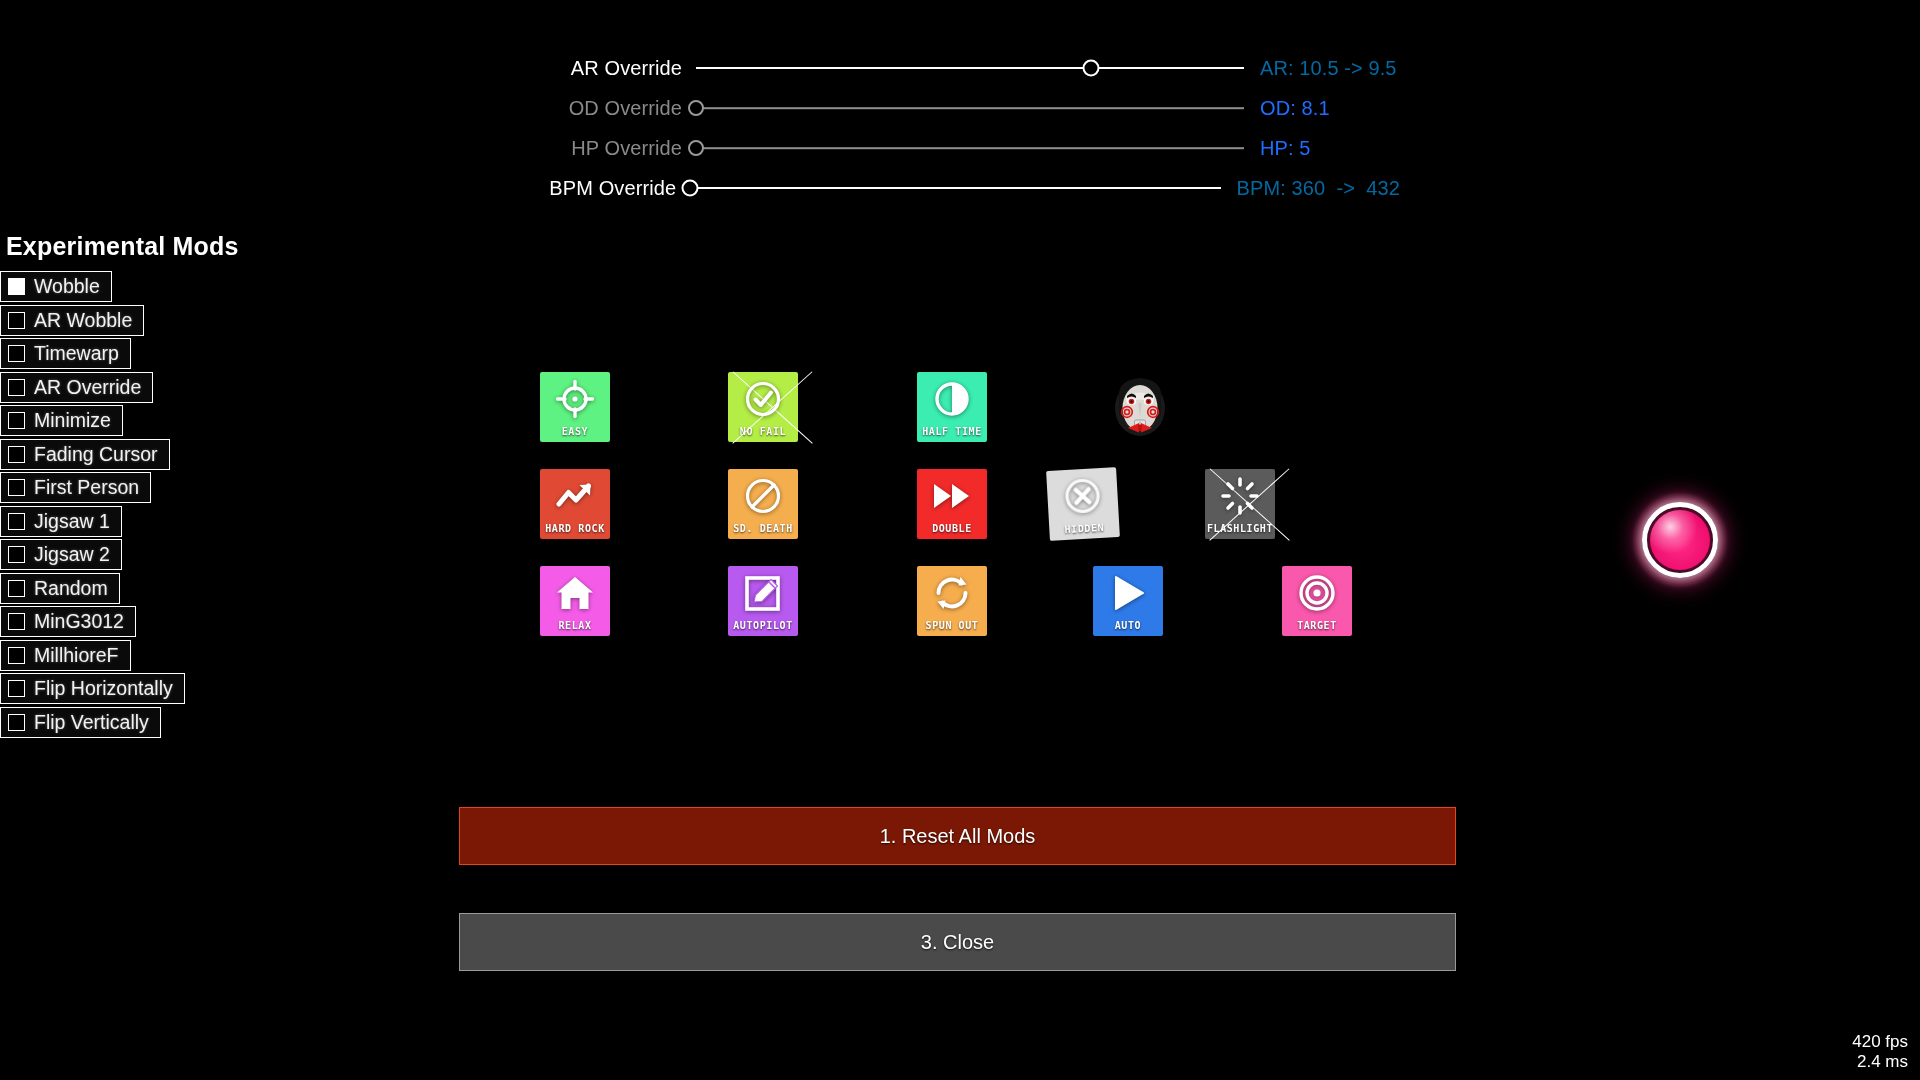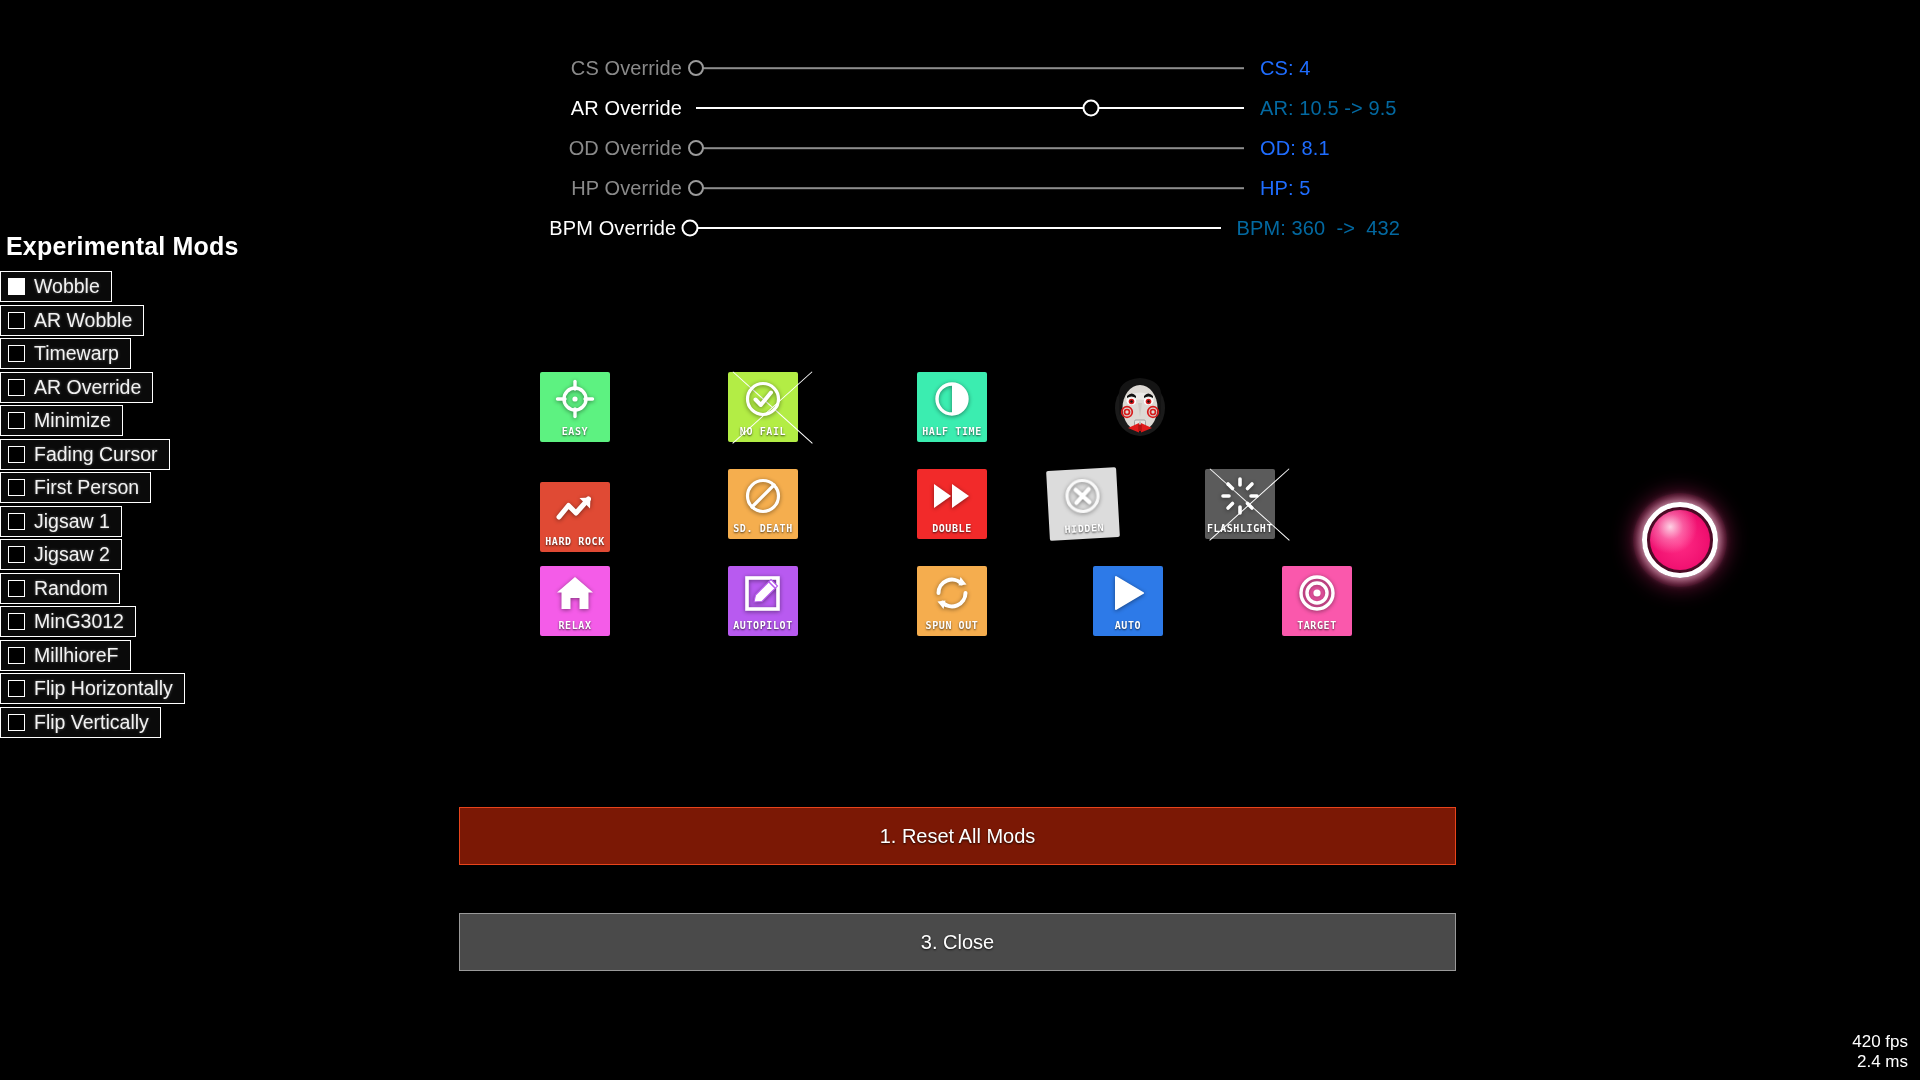--- a/index.html
+++ b/index.html
@@ -242,28 +242,20 @@
     line-height: 20px;
     color: #ffffff;
   }
 </style>
 </head>
 <body>
 
 <div id="root">
 
   <div class="slider-panel" id="slider-panel">
-      <div class="slider-row">
-        <div class="slider-label dim">CS Override</div>
-        <div class="track-wrap">
-          <div class="track dim"></div>
-          <div class="knob dim" style="left: 0%;"></div>
-        </div>
-        <div class="slider-value blue">CS: 4</div>
-      </div>
       <div class="slider-row">
         <div class="slider-label on">AR Override</div>
         <div class="track-wrap">
           <div class="track "></div>
           <div class="knob " style="left: 72%;"></div>
         </div>
         <div class="slider-value white">AR: 10.5 -&gt; 9.5</div>
       </div>
       <div class="slider-row">
         <div class="slider-label dim">OD Override</div>
@@ -419,21 +411,21 @@
     <path d="M33 31 L35 45 L37 31 Z" fill="#cfcac4"></path>
     <rect x="29.5" y="48" width="11" height="9" rx="1.4" fill="#e6e3df" stroke="#999" stroke-width="0.9"></rect>
     <path d="M35 49.5 L35 55" stroke="#9a9a9a" stroke-width="1"></path>
     <path d="M23 56 L34 60.5 L34 51 Z" fill="#e01b1b"></path>
     <path d="M47 56 L36 60.5 L36 51 Z" fill="#e01b1b"></path>
     <rect x="33.2" y="52.5" width="3.6" height="6.5" rx="0.8" fill="#b81212"></rect>
   </svg></div>
         </div>
       </div>
     <div class="mod-row" id="mod-row-2">
-        <div class="mod-cell" style="left: 0px; margin-top: 13px;">
+        <div class="mod-cell" style="left: 0px;">
           <div class="mod-icon" style="background: rgb(224, 74, 52);">
             <div class="mod-glyph">
               <svg viewBox="0 0 40 40">
                 <path d="M4 28 L13.5 16.5 L21 24 L33.5 10" fill="none" stroke="#ffffff" stroke-width="5" stroke-linecap="round" stroke-linejoin="round"></path>
      <path d="M24.5 9 L35.5 8.5 L35 19.5 Z" fill="#ffffff"></path>
               </svg>
             </div>
             <div class="mod-text">HARD ROCK</div>
           </div>
         </div>

